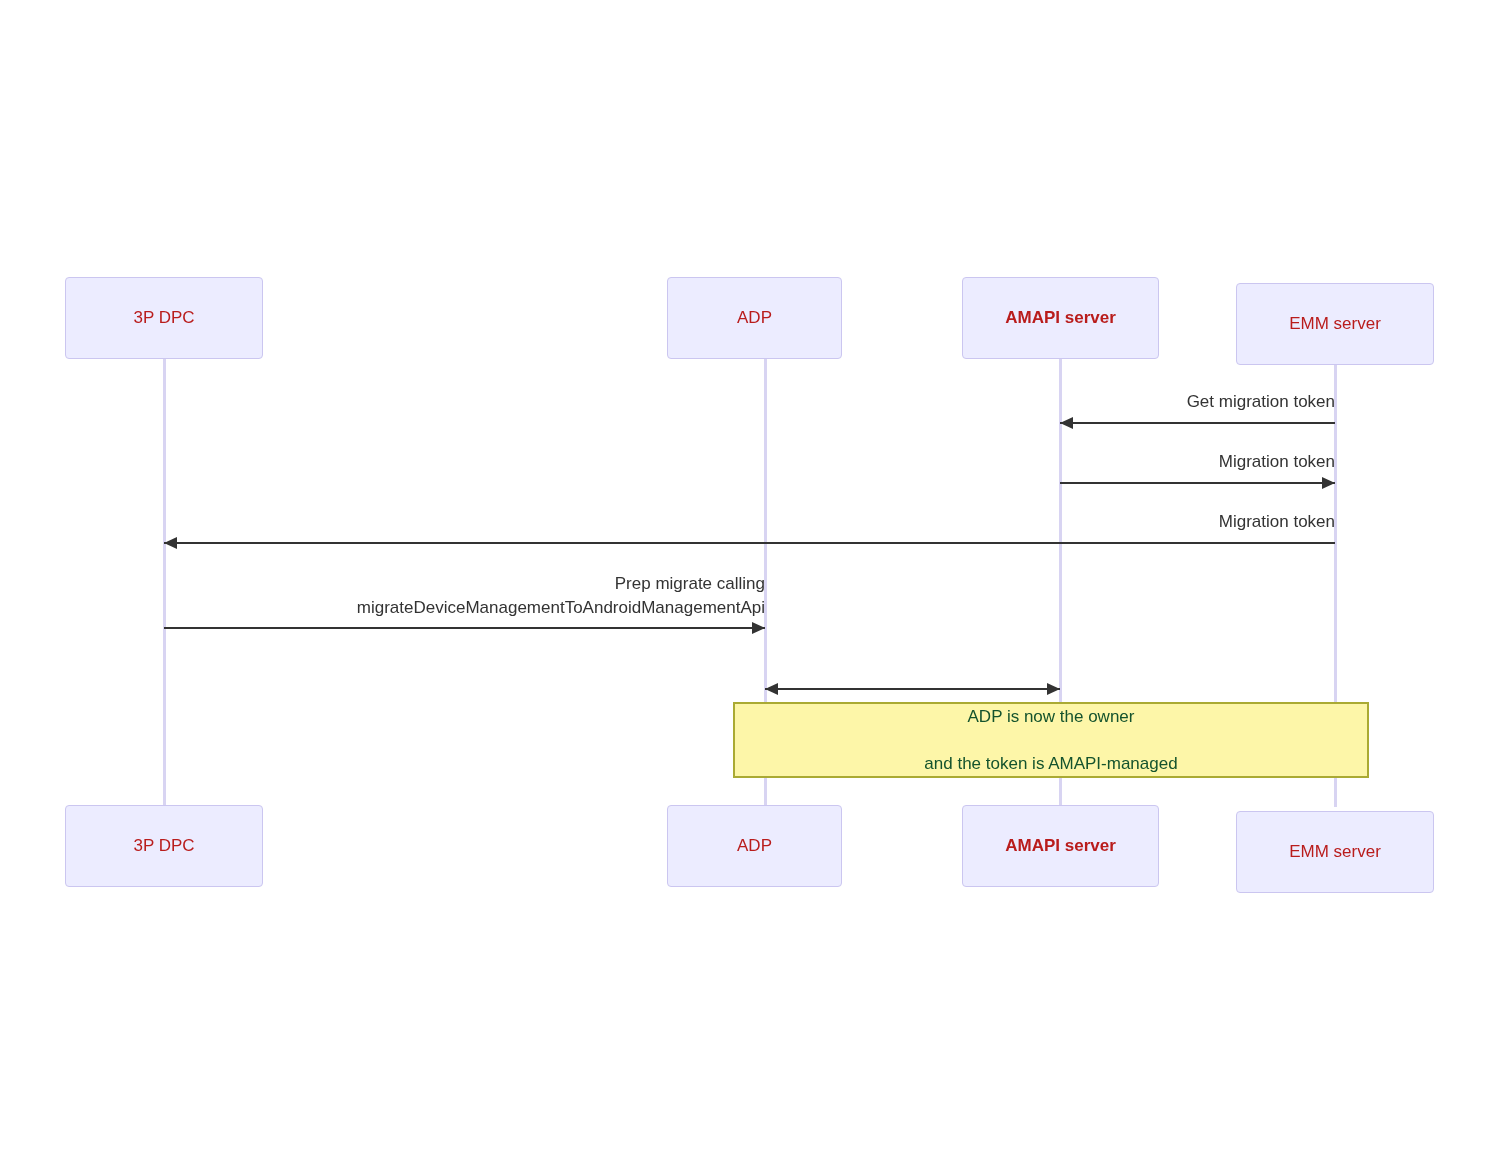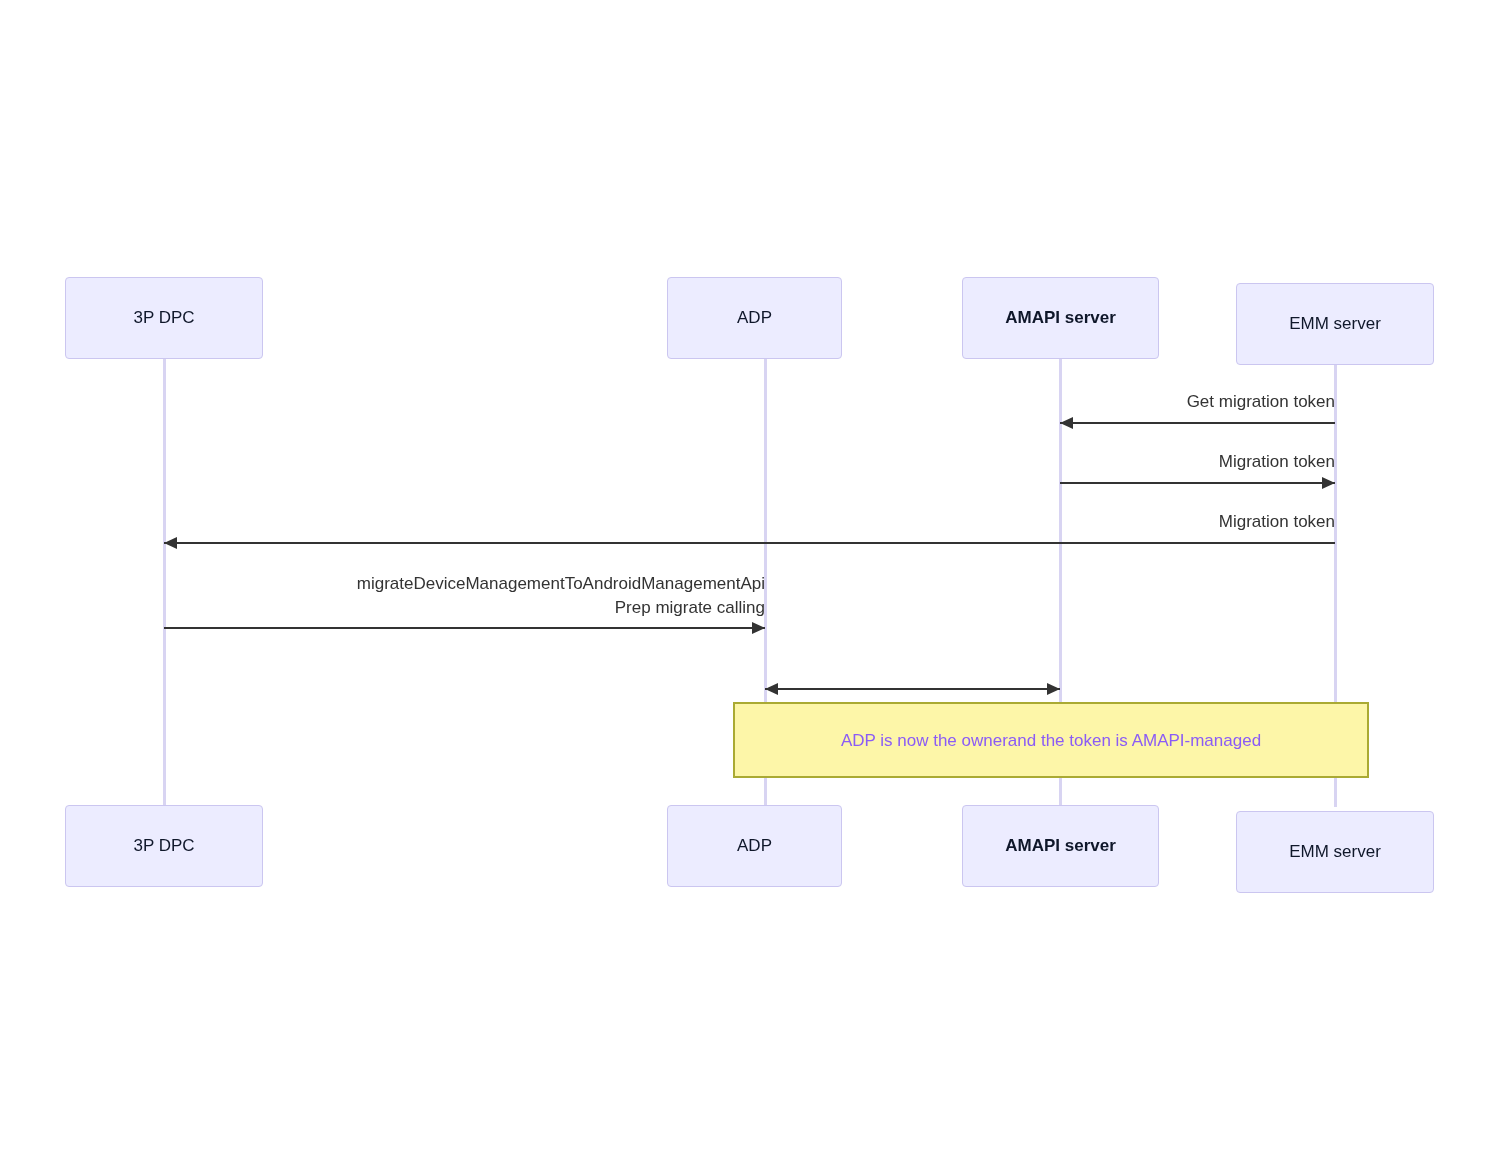--- a/index.html
+++ b/index.html
@@ -18,21 +18,21 @@
   .actor-box {
     position: absolute;
     height: 82px;
     background: #ECECFF;
     border: 1px solid #CBC6F0;
     border-radius: 4px;
     display: flex;
     align-items: center;
     justify-content: center;
     font-size: 17px;
-    color: #0f172a;
+    color: #b91c1c;
     box-sizing: border-box;
     z-index: 3;
   }
   .actor-top { top: 277px; }
   .actor-bottom { top: 805px; }
   .a0 { left: 65px;  width: 198px; }
   .a1 { left: 667px; width: 175px; }
   .a2 { left: 962px; width: 197px; font-weight: bold; }
   .a3 { left: 1236px; width: 198px; margin-top: 6px; }
 
@@ -77,25 +77,26 @@
   .note-box {
     position: absolute;
     left: 733px;
     top: 702px;
     width: 632px;
     height: 72px;
     background: #FDF6A8;
     border: 2px solid #AAAA33;
     z-index: 4;
     display: flex;
+    flex-direction: column;
     align-items: center;
-    justify-content: center;
+    justify-content: space-between;
     font-size: 17px;
     line-height: 25px;
-    color: #8b5cf6;
+    color: #14532d;
     text-align: center;
   }
 </style>
 </head>
 <body>
 
 <div class="canvas">
 
   <div class="lifeline l0"></div>
   <div class="lifeline l1"></div>
@@ -121,22 +122,22 @@
 
   <div class="msg-label" style="left:1060px; top:450px; width:275px;">Migration token</div>
   <div class="msg-line" style="left:1060px; top:482px; width:275px;"></div>
   <div class="arrowhead right" style="left:1322px; top:477px;"></div>
 
   <div class="msg-label" style="left:164px; top:510px; width:1171px;">Migration token</div>
   <div class="msg-line" style="left:164px; top:542px; width:1171px;"></div>
   <div class="arrowhead left" style="left:164px; top:537px;"></div>
 
   <div class="msg-label" style="left:164px; top:572px; width:601px;">
+    <div>Prep migrate calling</div>
     <div>migrateDeviceManagementToAndroidManagementApi</div>
-    <div>Prep migrate calling</div>
   </div>
   <div class="msg-line" style="left:164px; top:627px; width:601px;"></div>
   <div class="arrowhead right" style="left:752px; top:622px;"></div>
 
   <div class="msg-line" style="left:765px; top:688px; width:295px;"></div>
   <div class="arrowhead left" style="left:765px; top:683px;"></div>
   <div class="arrowhead right" style="left:1047px; top:683px;"></div>
 
   <div class="note-box">
     <div>ADP is now the owner</div>

